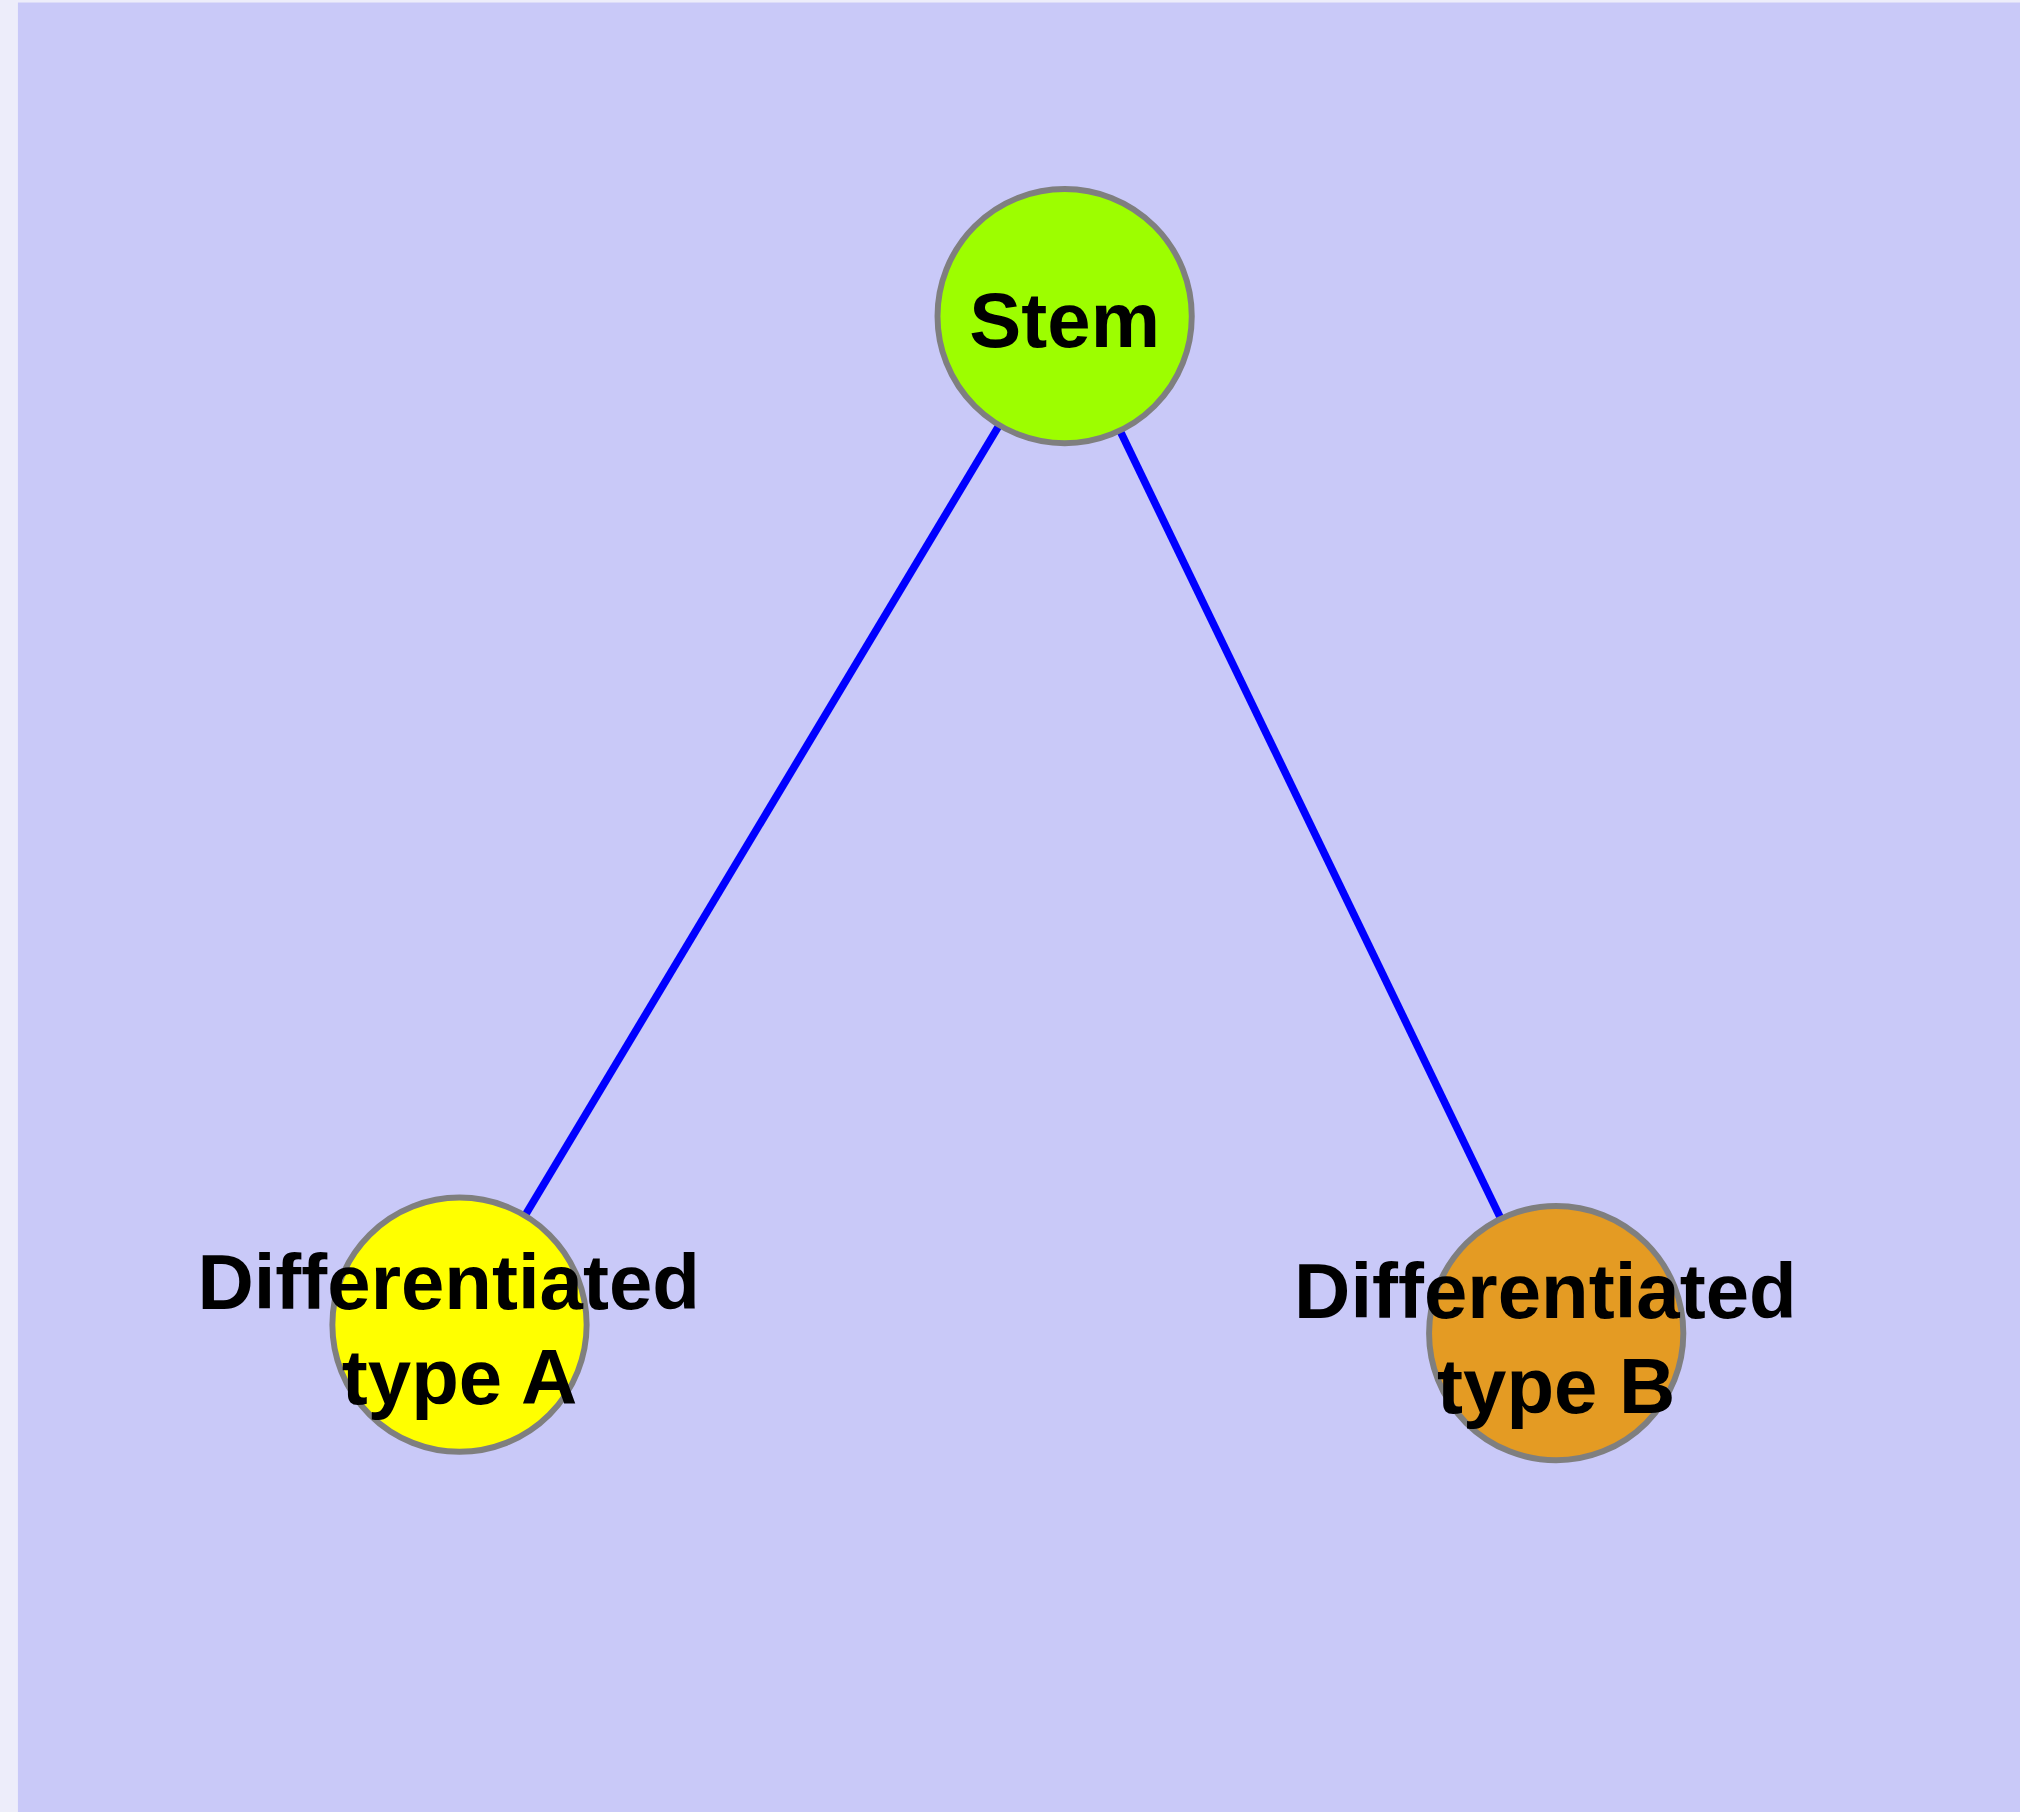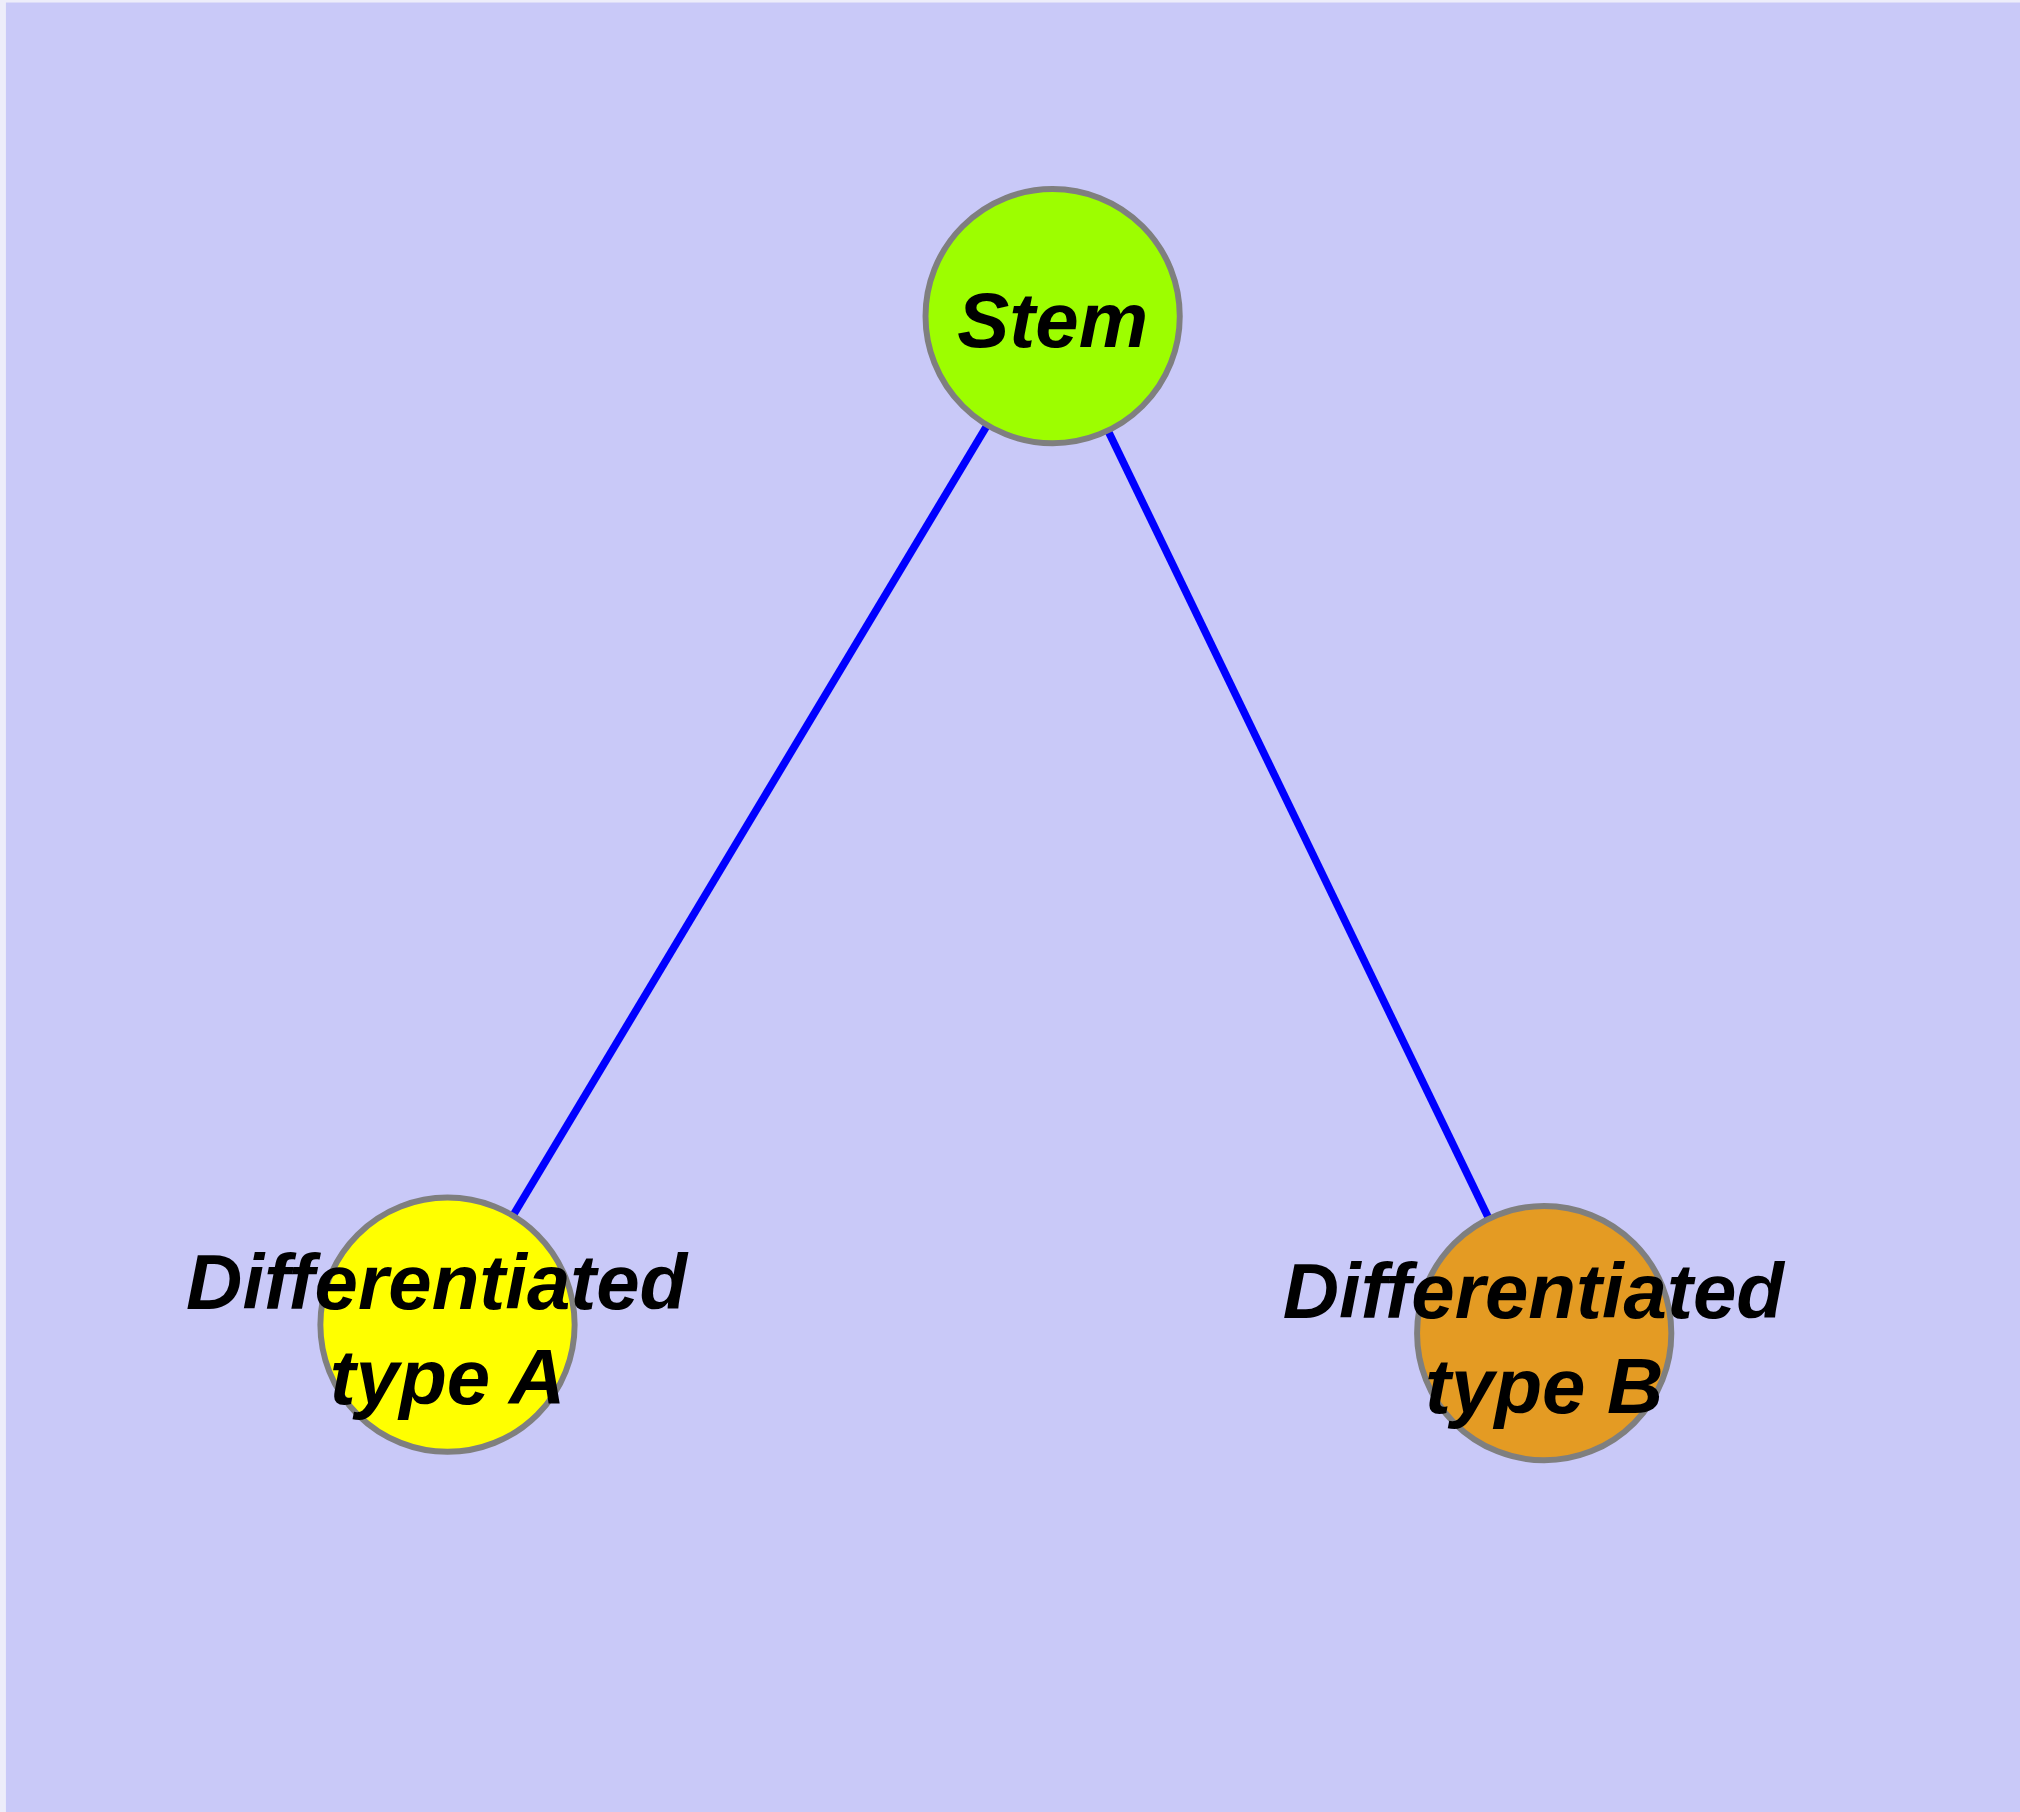--- a/index.html
+++ b/index.html
@@ -6,25 +6,24 @@
     margin: 0;
     padding: 0;
     width: 2021px;
     height: 1812px;
     background: #EDEDFA;
     overflow: hidden;
     font-family: "Liberation Sans", sans-serif;
   }
   #scene {
     position: absolute;
-    left: 4px;
+    left: 16px;
     top: 0;
     width: 1629px;
     height: 1812px;
-    font-style: italic;
   }
   svg { display: block; }
   .edge {
     stroke-width: 9px;
     stroke-linecap: butt;
     fill: none;
   }
   .node {
     stroke-width: 7px;
   }

